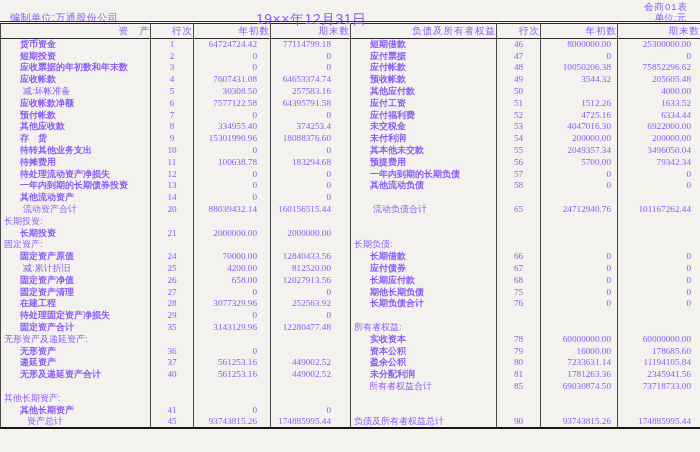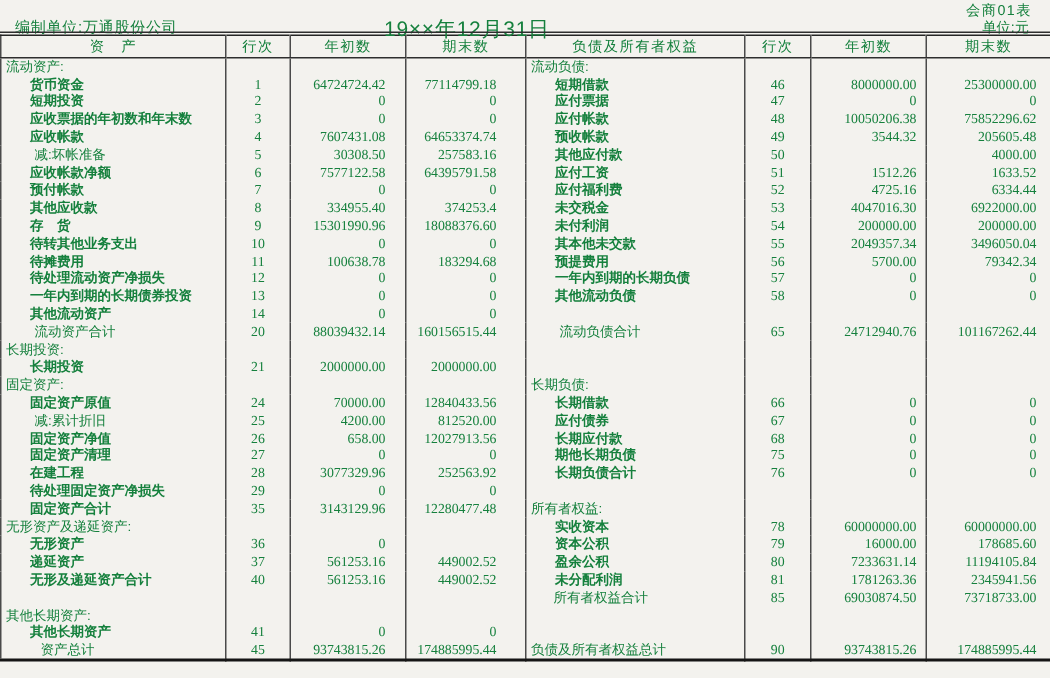--- a/index.html
+++ b/index.html
@@ -1,18 +1,18 @@
 <!DOCTYPE html>
 <html><head>
 <meta charset="utf-8">
 <style>
   html,body{margin:0;padding:0;background:#e8e7e4;}
   .page{
     width:700px;height:452px;position:relative;overflow:hidden;
-    background:#f3f2ee;color:#15803d;
+    background:#f3f2ee;color:#8b5cf6;
     font-family:"Liberation Sans",sans-serif;
   }
   
   .topbar{position:relative;height:23px;}
   .form-code{position:absolute;right:12px;top:1px;font-size:9.5px;letter-spacing:1px;}
   .unit{position:absolute;right:14px;top:11.5px;font-size:9.5px;}
   .prepared{position:absolute;left:10px;top:10.5px;font-size:10px;letter-spacing:.5px;}
   .date{position:absolute;left:256px;top:10.5px;font-size:14px;letter-spacing:.5px;}
   .rule{position:absolute;left:0;right:0;top:21px;border-top:1px solid #2e2e2e;}
   
@@ -21,21 +21,21 @@
     border-top:1.5px solid #252525;border-bottom:2.5px solid #151515;
     border-left:1px solid #4a4a4a;border-right:1px solid #4a4a4a;
   }
   th,td{
     border-left:1px solid #4a4a4a;
     padding:0;margin:0;overflow:hidden;white-space:nowrap;
   }
   th:first-child,td:first-child{border-left:none;}
   thead tr{height:15px;}
   th{
-    font-size:9.5px;font-weight:normal;text-align:center;
+    font-size:9.5px;font-weight:normal;text-align:right;
     border-bottom:1px solid #2e2e2e;letter-spacing:1px;
   }
   tbody tr{height:11.8px;}
   td{font-size:9px;line-height:11px;}
   td.lab{text-align:left;}
   td.no{text-align:center;font-family:"Liberation Serif",serif;font-size:9.2px;}
   td.num{text-align:right;font-family:"Liberation Serif",serif;font-size:9.2px;}
   td:nth-child(3){padding-right:13px;}
   td:nth-child(4){padding-right:19px;}
   td:nth-child(7){padding-right:6px;}
@@ -76,30 +76,20 @@
         <th>年初数</th>
         <th>期末数</th>
         <th>负债及所有者权益</th>
         <th>行次</th>
         <th>年初数</th>
         <th>期末数</th>
       </tr>
     </thead>
     <tbody>
         <tr>
-          <td class="lab ind0">流动资产:</td>
-          <td class="no"></td>
-          <td class="num"></td>
-          <td class="num"></td>
-          <td class="lab ind0">流动负债:</td>
-          <td class="no"></td>
-          <td class="num"></td>
-          <td class="num"></td>
-        </tr>
-        <tr>
           <td class="lab ind1">货币资金</td>
           <td class="no">1</td>
           <td class="num">64724724.42</td>
           <td class="num">77114799.18</td>
           <td class="lab ind1">短期借款</td>
           <td class="no">46</td>
           <td class="num">8000000.00</td>
           <td class="num">25300000.00</td>
         </tr>
         <tr>

